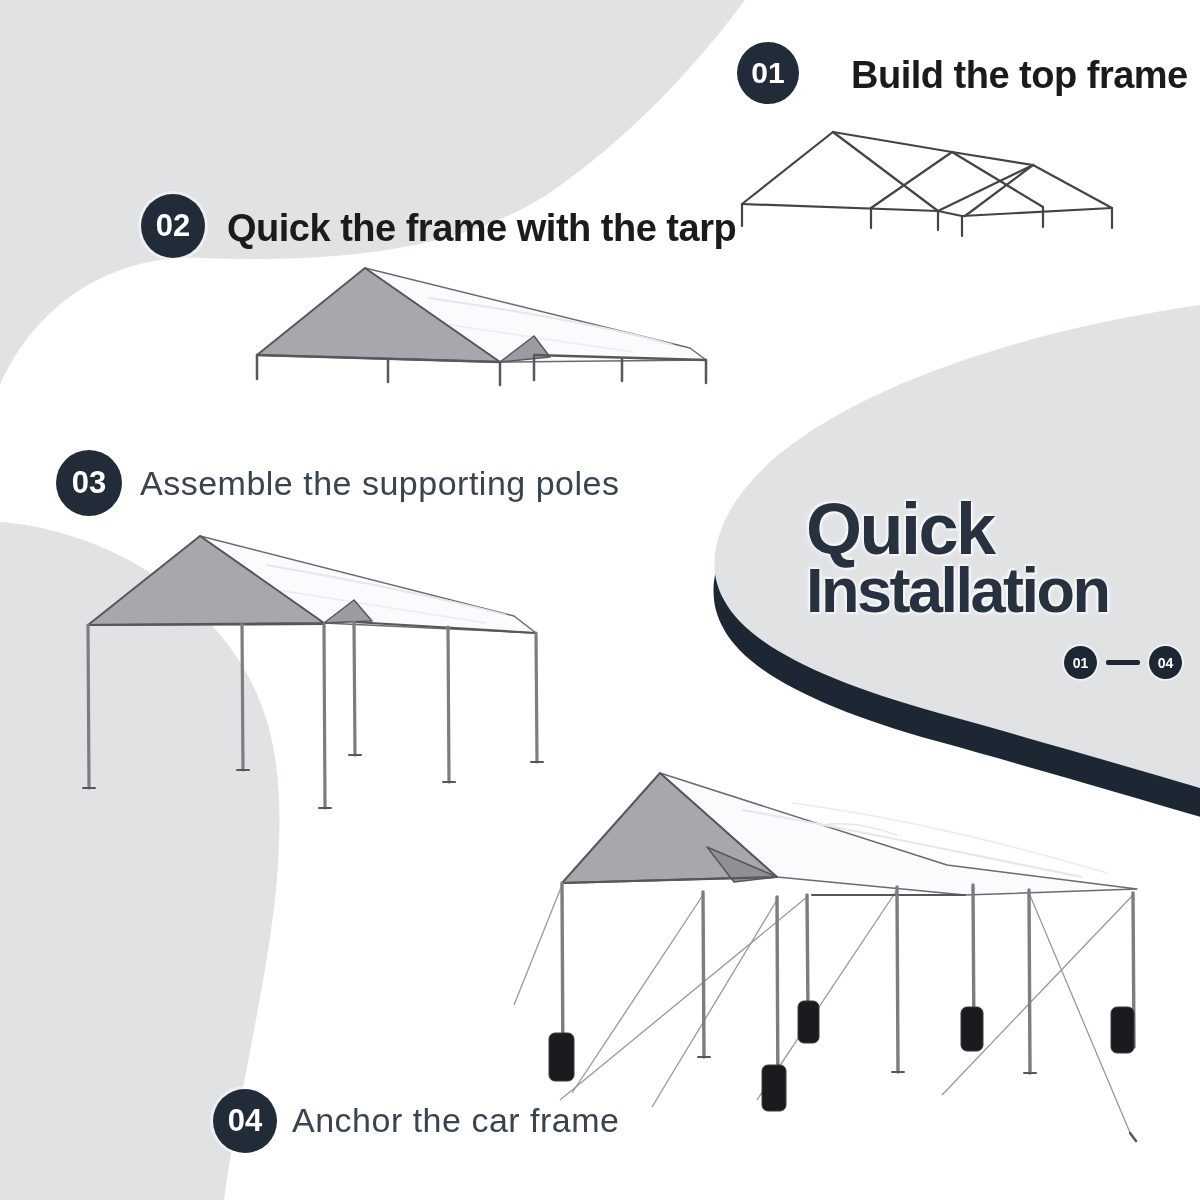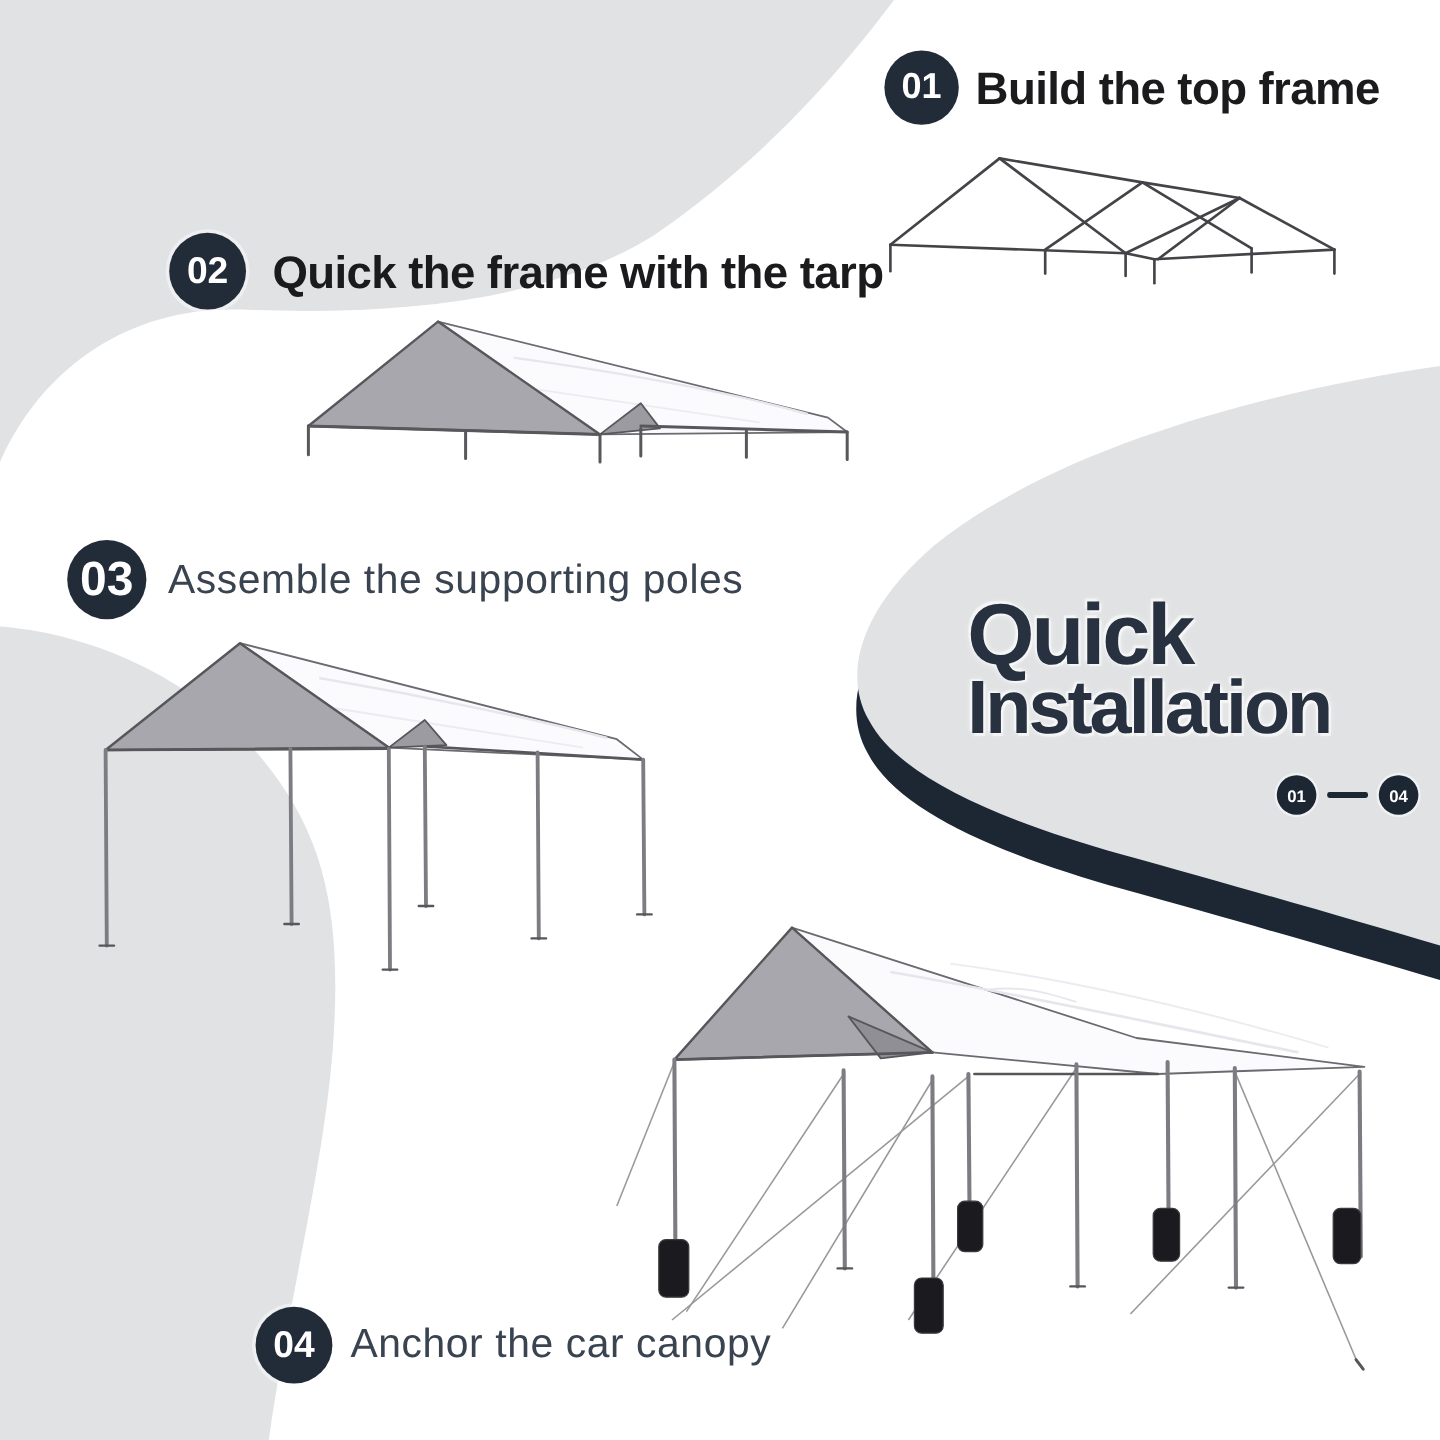--- a/index.html
+++ b/index.html
@@ -11,29 +11,29 @@
   
   #bg{left:0;top:0;width:1200px;height:1200px;}
   
   .badge{
     border-radius:50%;background:#222b38;color:#ffffff;
     display:flex;align-items:center;justify-content:center;
     font-weight:700;box-shadow:0 0 0 3px rgba(255,255,255,.45);
   }
   #badge1{left:737px;top:42px;width:62px;height:62px;font-size:30px;}
   #badge2{left:141px;top:194px;width:64px;height:64px;font-size:31px;}
-  #badge3{left:56px;top:450px;width:66px;height:66px;font-size:40px;}
+  #badge3{left:56px;top:450px;width:66px;height:66px;font-size:31px;}
   #badge4{left:213px;top:1089px;width:64px;height:64px;font-size:31px;}
   .steplabel12{
     font-weight:700;color:#1b1b1d;font-size:38px;letter-spacing:-.5px;white-space:nowrap;
   }
   .steplabel34{
     font-weight:500;color:#3a4350;font-size:34px;letter-spacing:.5px;white-space:nowrap;
   }
-  #label1{left:813px;top:54px;text-align:right;}
+  #label1{left:851px;top:54px;text-align:right;}
   #label2{left:227px;top:207px;}
   #label3{left:140px;top:464px;}
   #label4{left:292px;top:1101px;}
   
   #title{
     left:806px;top:496px;width:400px;
     font-weight:700;color:#28313f;font-size:72px;line-height:.92;letter-spacing:-2.5px;
     text-shadow:0 0 6px rgba(255,255,255,.9), 2px 2px 0 rgba(255,255,255,.5), -2px -2px 0 rgba(255,255,255,.5);
   }
   #title .line2{font-size:63px;letter-spacing:-2.5px;}
@@ -155,21 +155,21 @@
   <div class="line1">Quick</div>
   <div class="line2">Installation</div>
 </div>
 <div id="range" class="abs">
   <div class="minibadge">01</div>
   <div class="minidash"></div>
   <div class="minibadge">04</div>
 </div>
 
 <div id="badge4" class="abs badge">04</div>
-<div id="label4" class="abs steplabel34">Anchor the car canopy</div>
+<div id="label4" class="abs steplabel34">Anchor the car frame</div>
 <svg class="abs" style="left:512px;top:755px" width="660" height="400" viewBox="0 0 660 400" xmlns="http://www.w3.org/2000/svg">
 
   <g stroke="#98989c" stroke-width="1.3" fill="none">
     <path d="M50,130 L2,250"></path>
     <path d="M191,140 L60,338"></path>
     <path d="M265,145 L140,352"></path>
     <path d="M295,142 L48,345"></path>
     <path d="M385,135 L245,345"></path>
     <path d="M621,140 L430,340"></path>
     <path d="M517,138 L619,380"></path>

